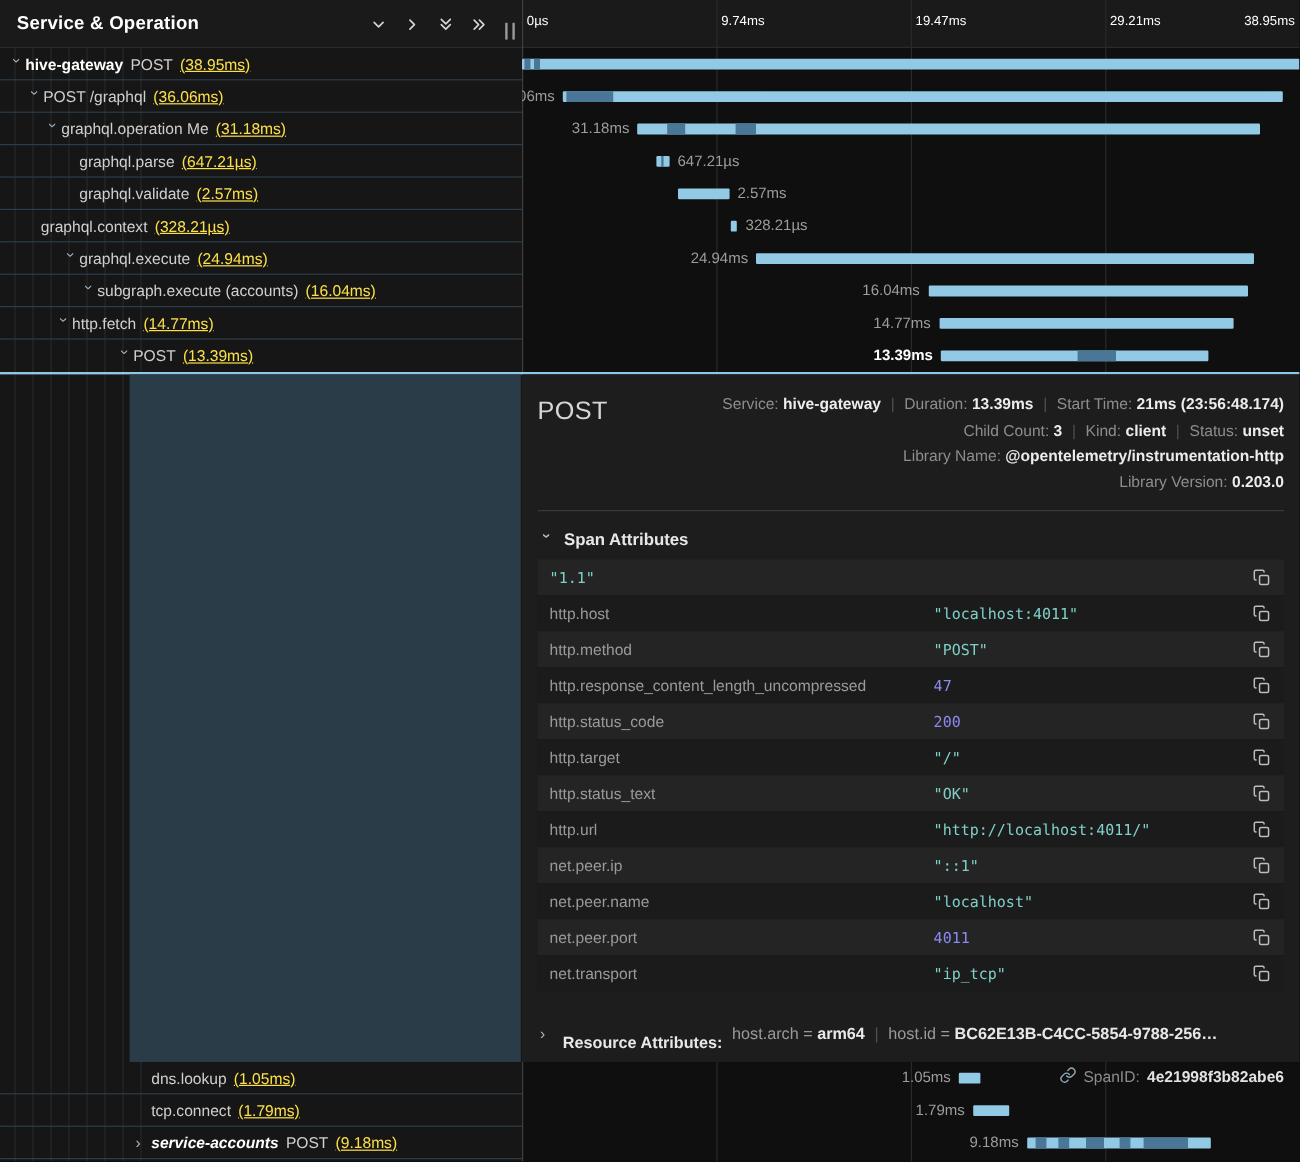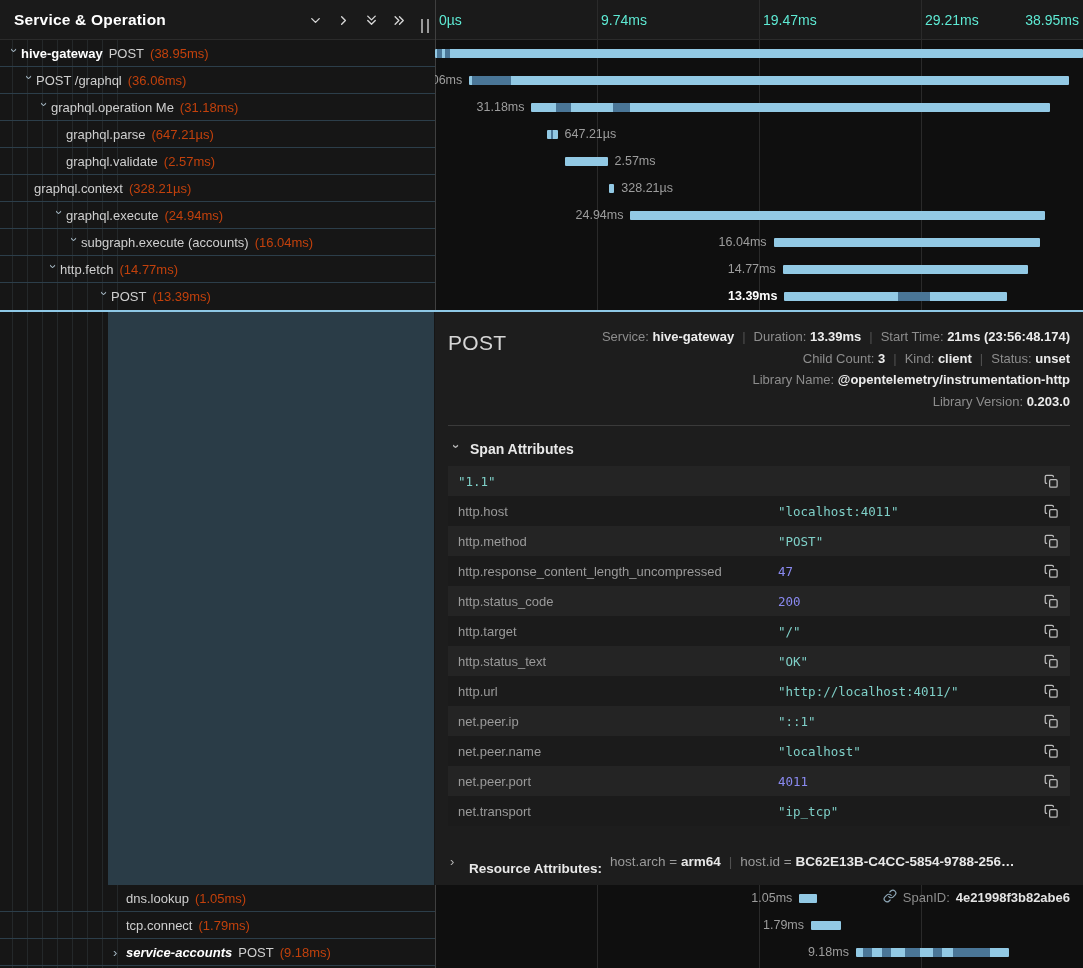--- a/index.html
+++ b/index.html
@@ -16,33 +16,33 @@
   .guide { position:absolute; top:40px; bottom:0; width:1px; background:rgba(130,160,180,0.13); }
 
   .content { position:relative; z-index:2; }
 
   
   .topbar { display:flex; height:40px; }
   .topbar-left { width:435px; display:flex; align-items:center; padding:0 6px 0 14px; }
   .title { flex:1; font-size:15.5px; font-weight:bold; color:#ffffff; letter-spacing:.2px; }
   .hicon { display:flex; align-items:center; margin-left:13px; cursor:pointer; }
   .resizer { width:8px; height:14px; margin-left:14px; margin-top:12px; border-left:2px solid #9a9a9a; border-right:2px solid #9a9a9a; cursor:col-resize; }
-  .topbar-right { flex:1; position:relative; font-size:14px; color:#5eead4; }
+  .topbar-right { flex:1; position:relative; font-size:11px; color:#ffffff; }
   .tick { position:absolute; top:12px; white-space:nowrap; }
 
   
   .row { display:flex; height:27px; }
   .tree { width:435px; display:flex; align-items:center; border-bottom:1px solid #2c3e4a; overflow:hidden; white-space:nowrap; font-size:13px; color:#c9c9c9; }
   .row.sel .tree { border-bottom-color:transparent; }
   .chev { display:inline-block; width:13px; color:#a3b5c0; font-size:13px; line-height:13px; transform-origin:45% 55%; flex:0 0 13px; }
   .chev.down { transform:rotate(90deg); }
   .svc { font-weight:bold; color:#ffffff; margin-right:6px; }
   .svc.it { font-style:italic; }
   .nm { color:#cfcfcf; }
-  .dur { color:#c2410c; margin-left:6px; }
+  .dur { color:#fde047; margin-left:6px;text-decoration:underline; }
   .time { flex:1; position:relative; overflow:hidden; }
   .bar { position:absolute; top:9px; height:9px; background:#92c9e4; border-radius:1px; }
   .mark { position:absolute; top:9px; height:9px; background:#4a7697; }
   .tlabel { position:absolute; top:6px; font-size:12.5px; line-height:15px; color:#9d9d9d; white-space:nowrap; }
   .row.sel .tlabel { color:#ffffff; font-weight:bold; }
 
   
   .detail-band { display:flex; height:575px; border-top:2px solid #8ec8e6; }
   .spacer { width:435px; position:relative; }
   .sel-block { position:absolute; left:108px; right:1px; top:0; bottom:0; background:#2a3c47; }

